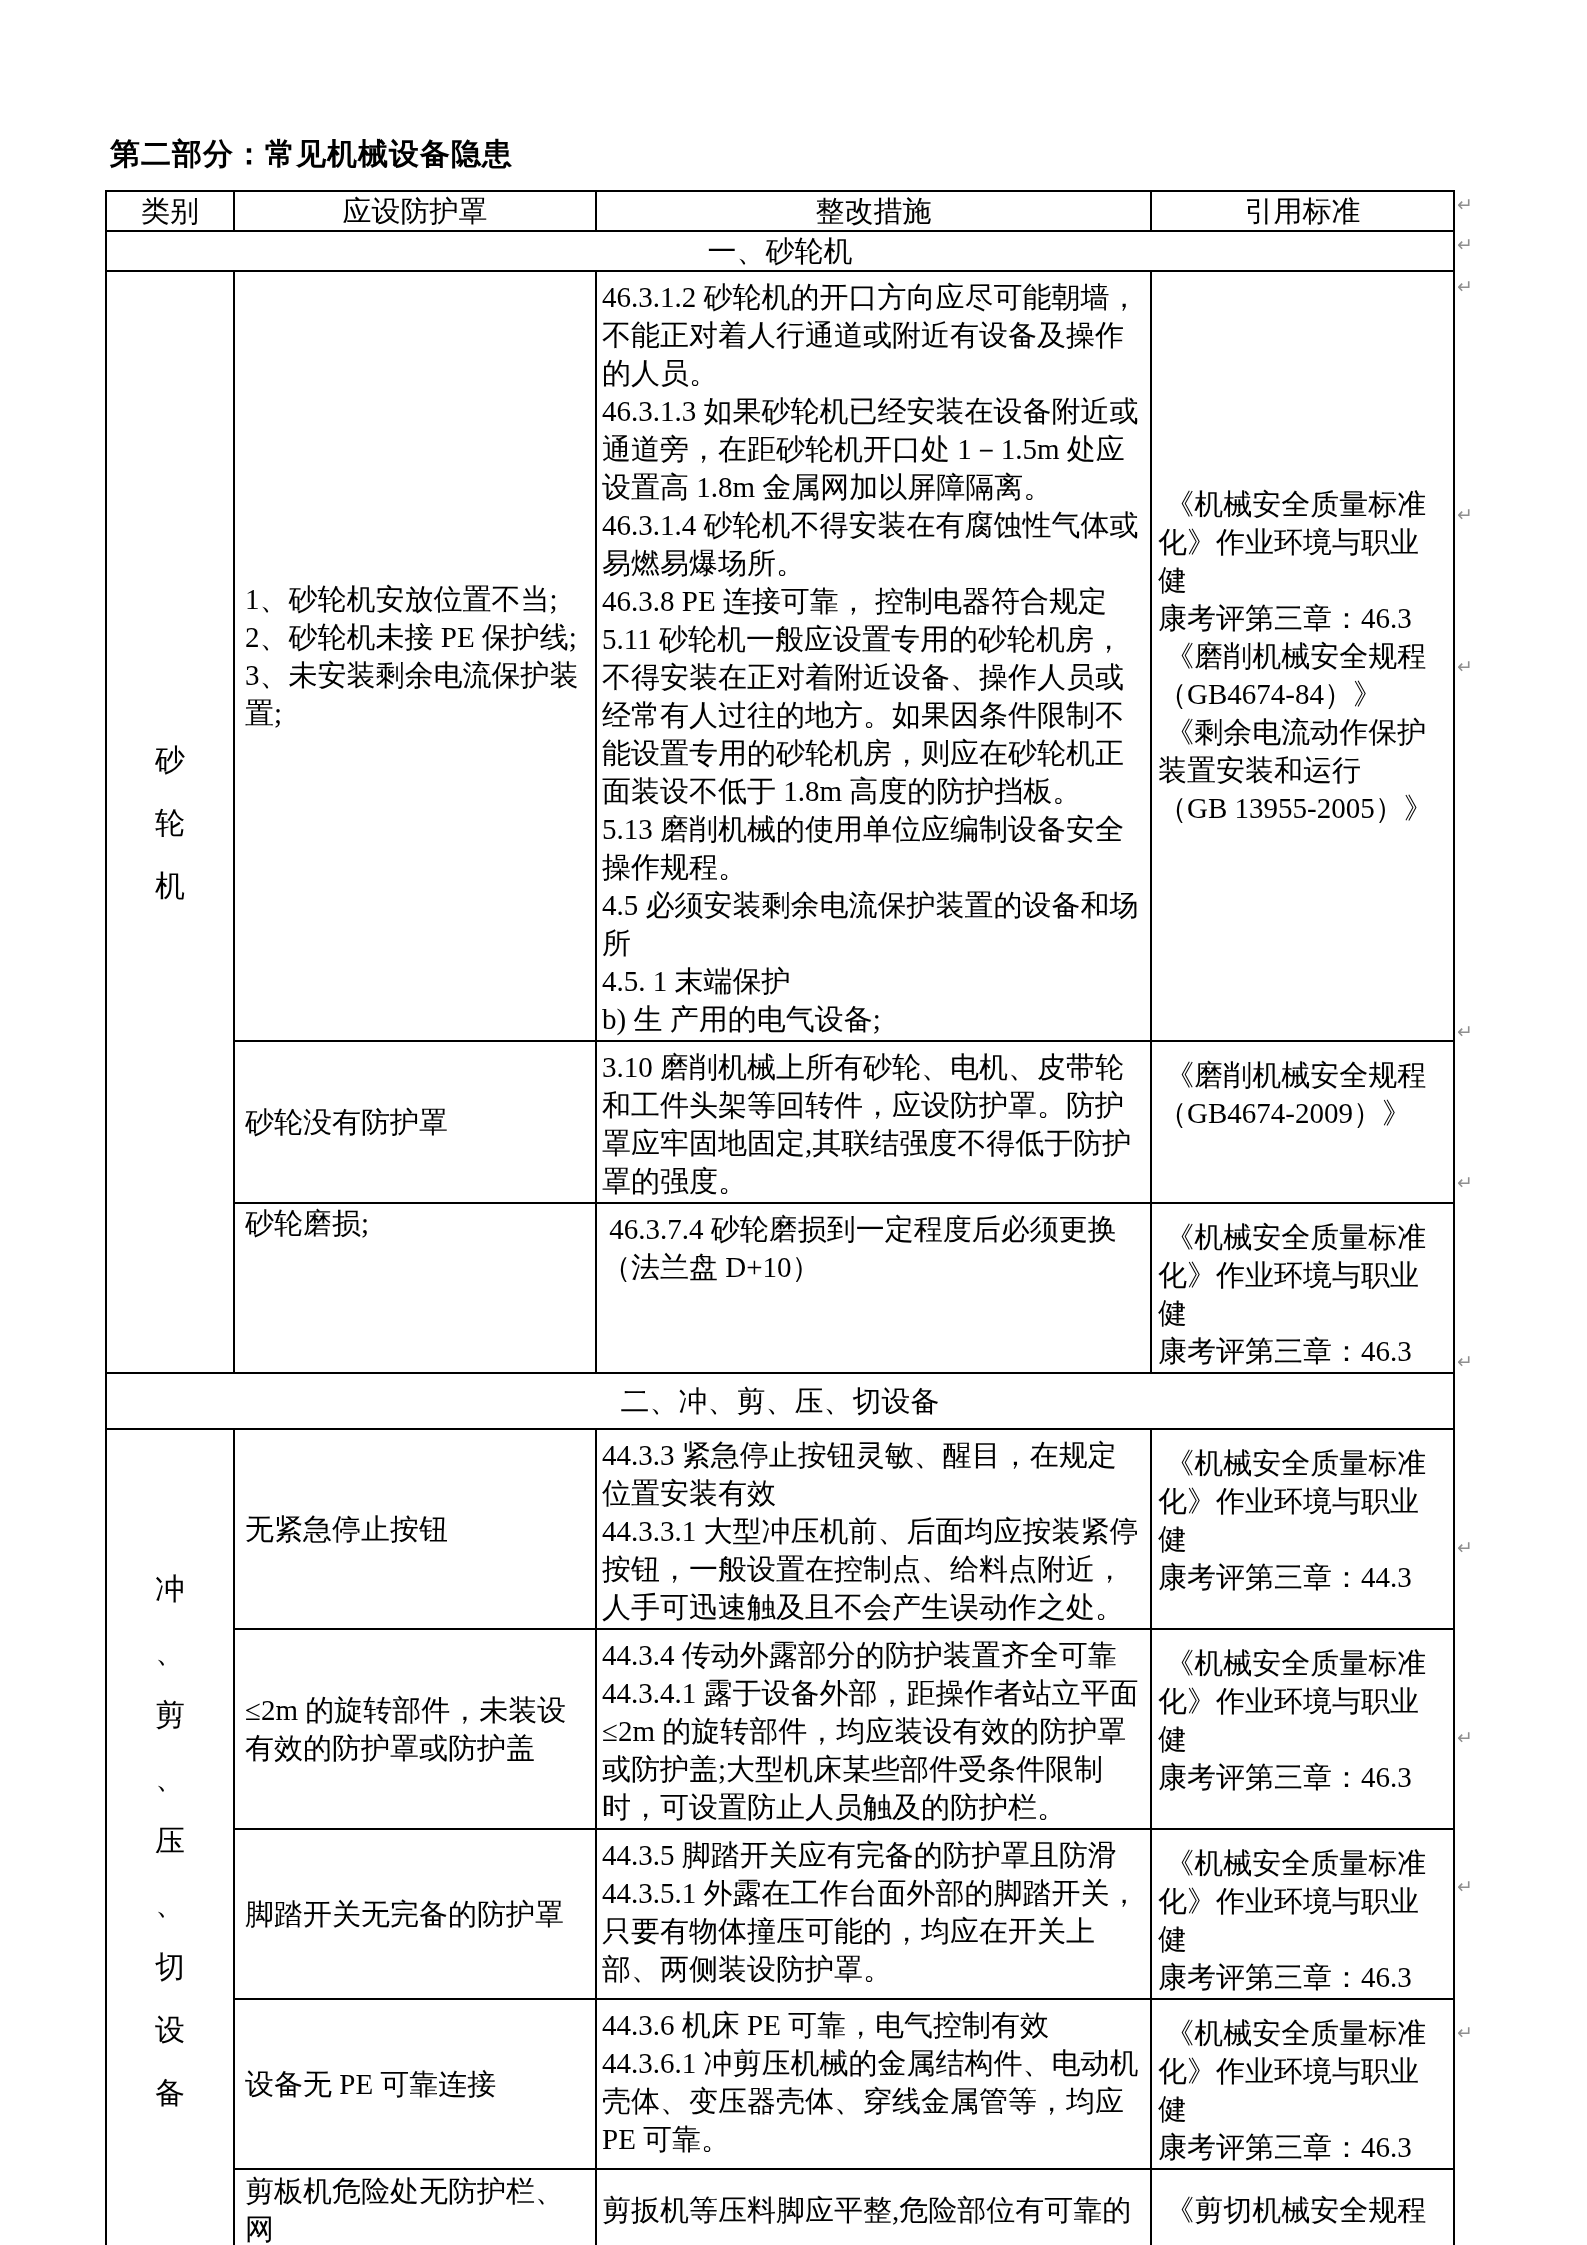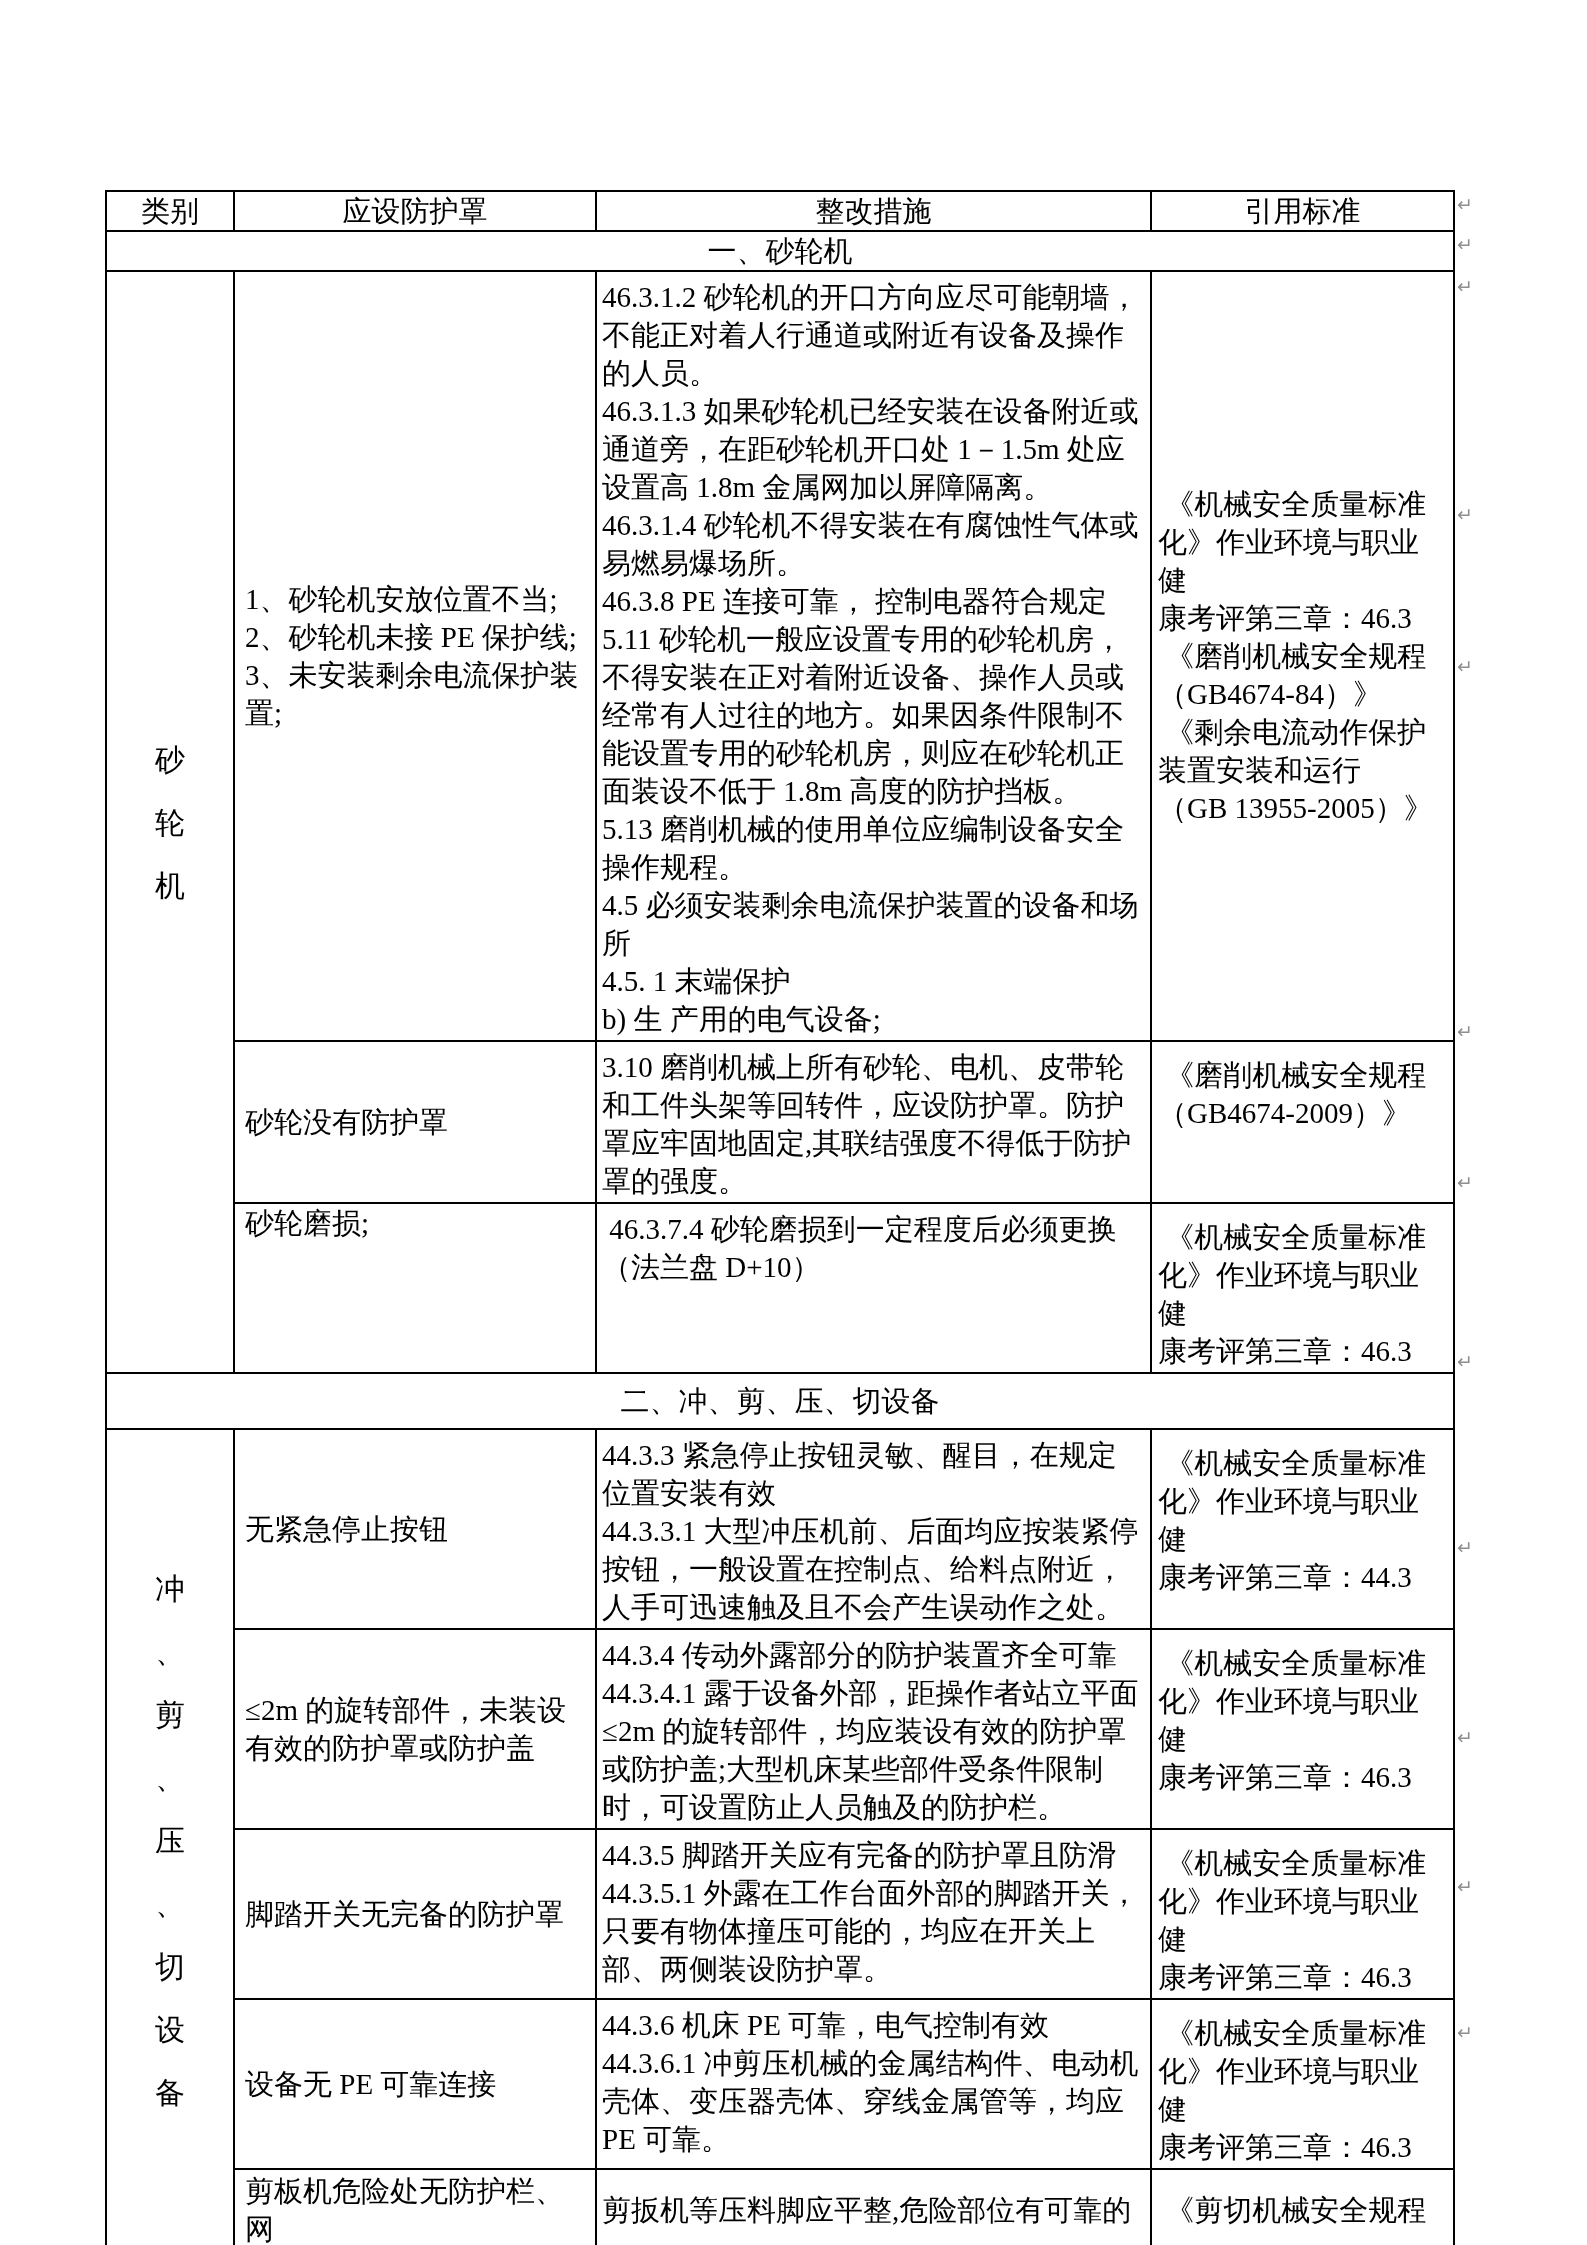--- a/index.html
+++ b/index.html
@@ -50,20 +50,21 @@
     position:absolute;
     font-size:19px;line-height:19px;
     font-family:"DejaVu Sans",sans-serif;
   }
 </style>
 </head>
 <body>
 
 <div class="page">
 
+  <h1 class="doc-title">第二部分：常见机械设备隐患</h1>
 
   <table class="hazard-table">
     <colgroup>
       <col style="width:128px">
       <col style="width:362px">
       <col style="width:555px">
       <col style="width:303px">
     </colgroup>
 
     <tbody>

